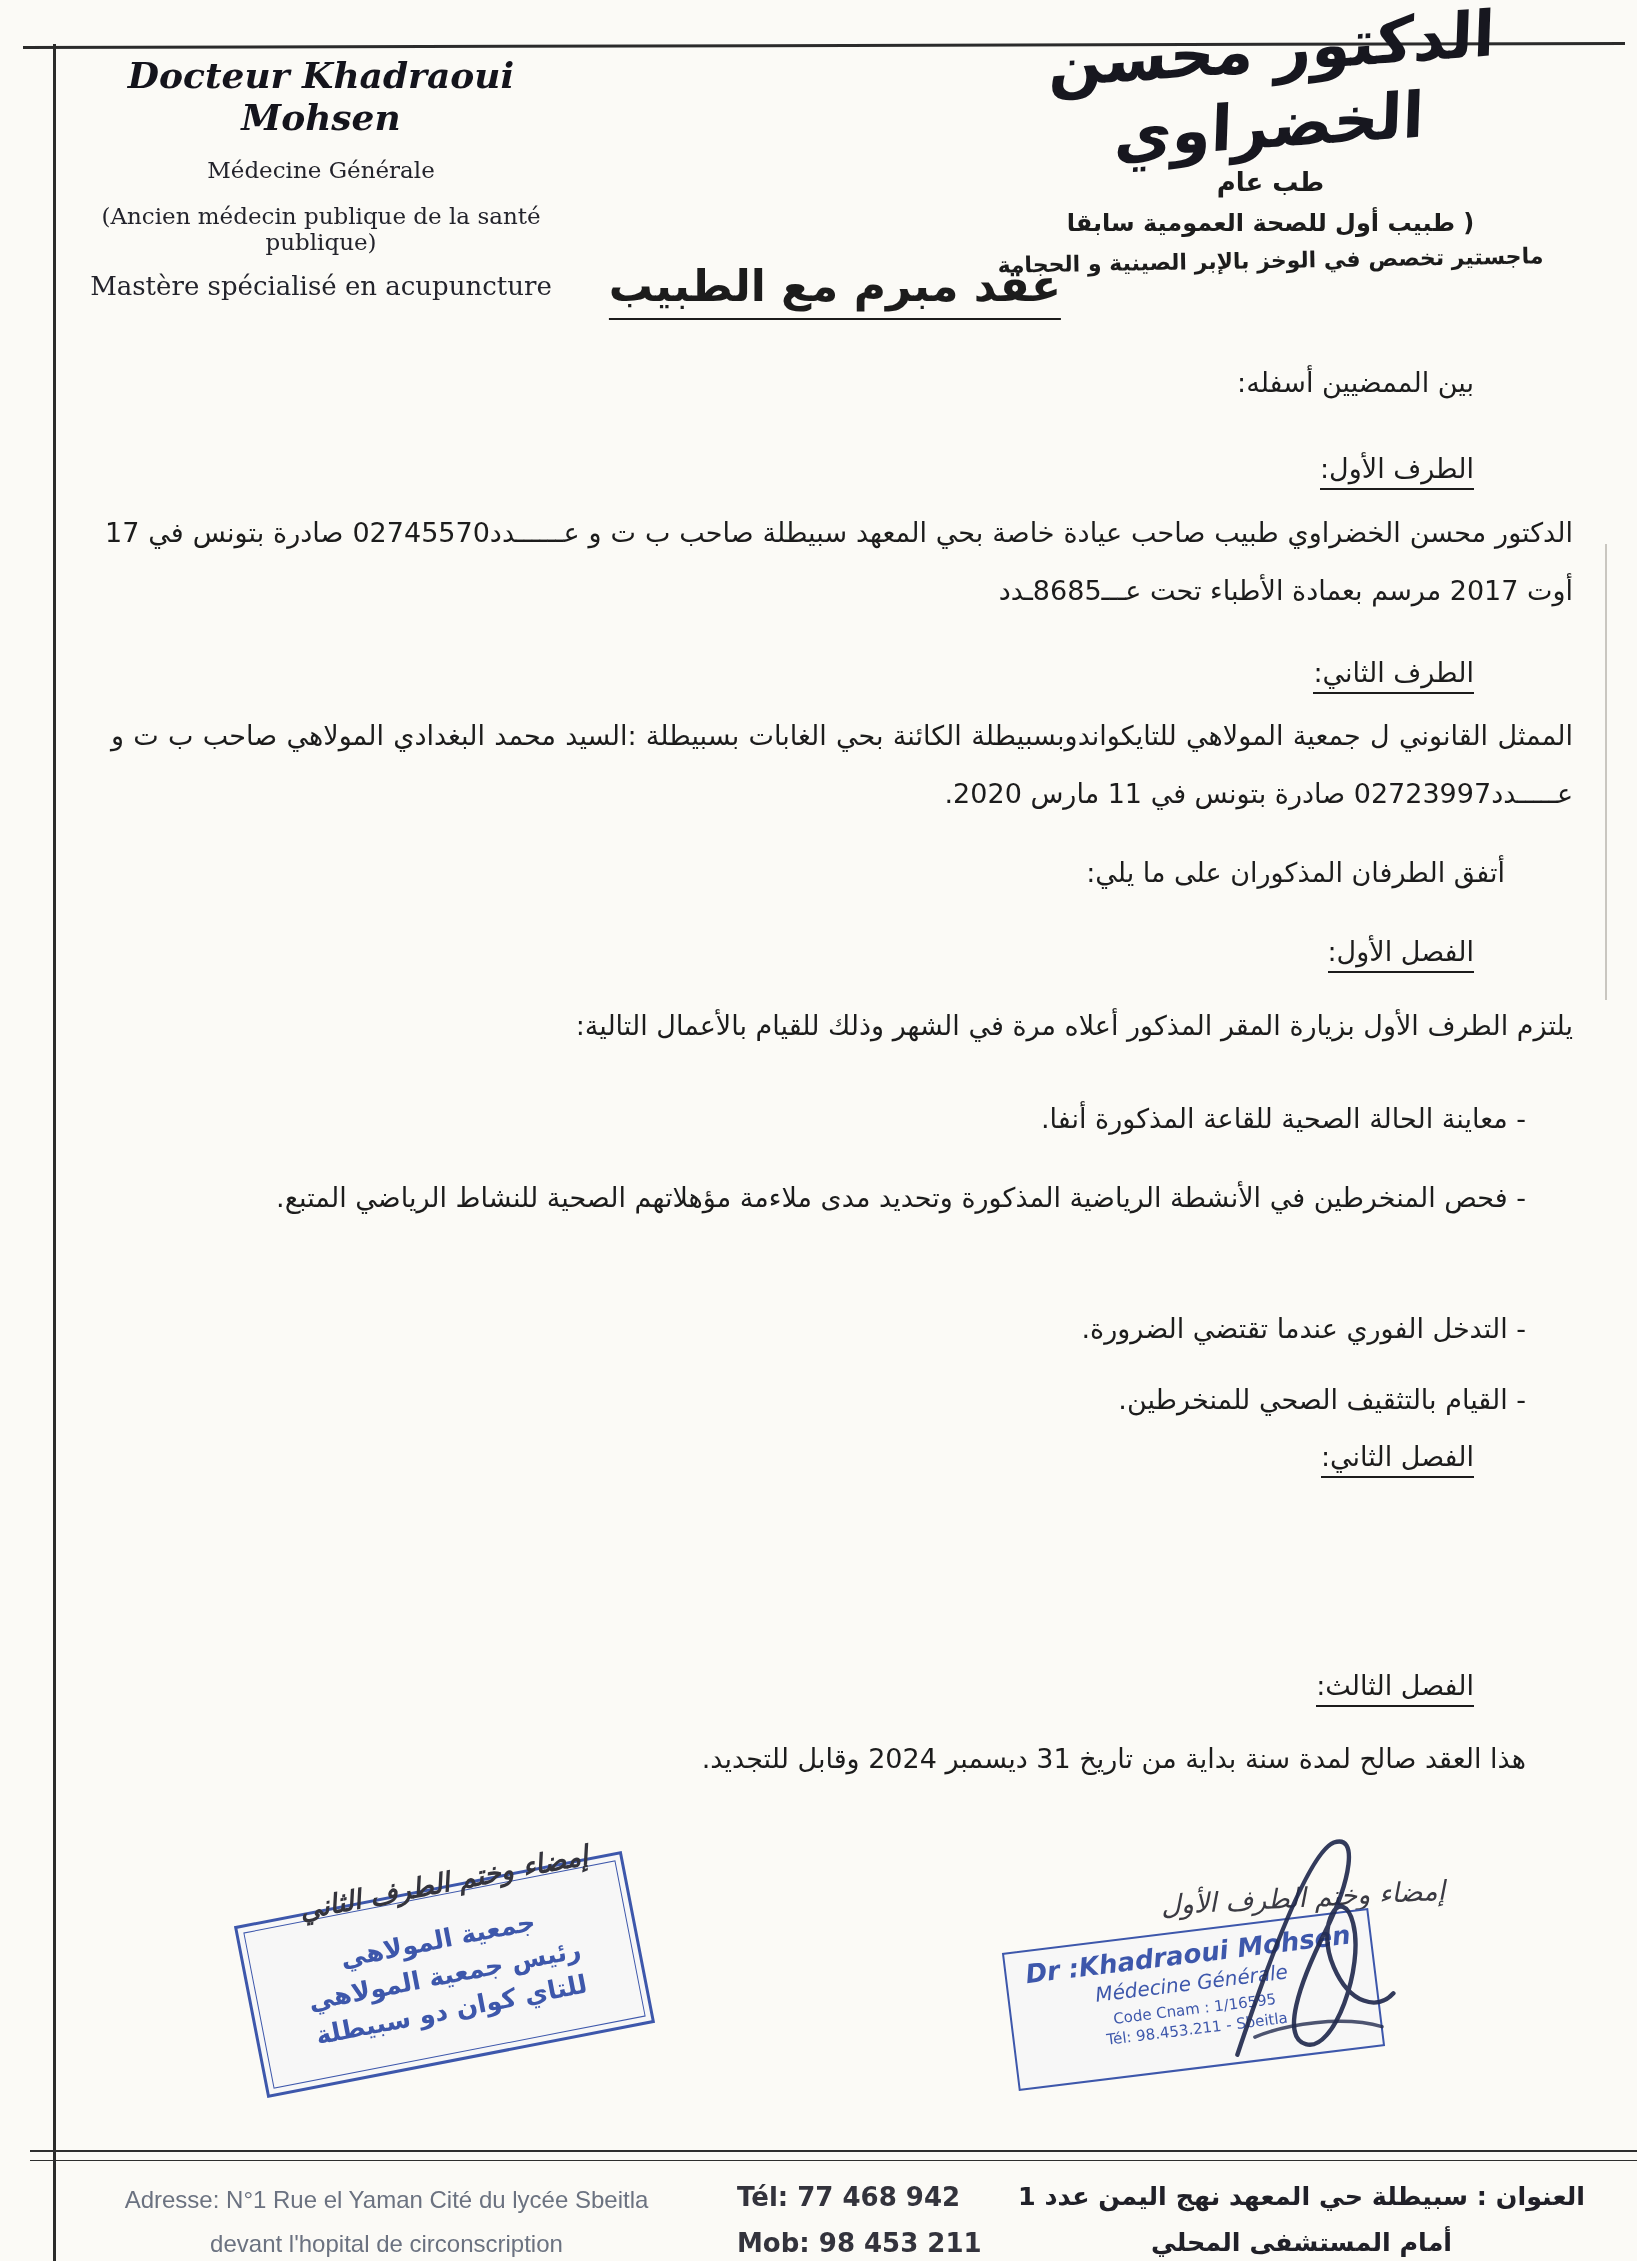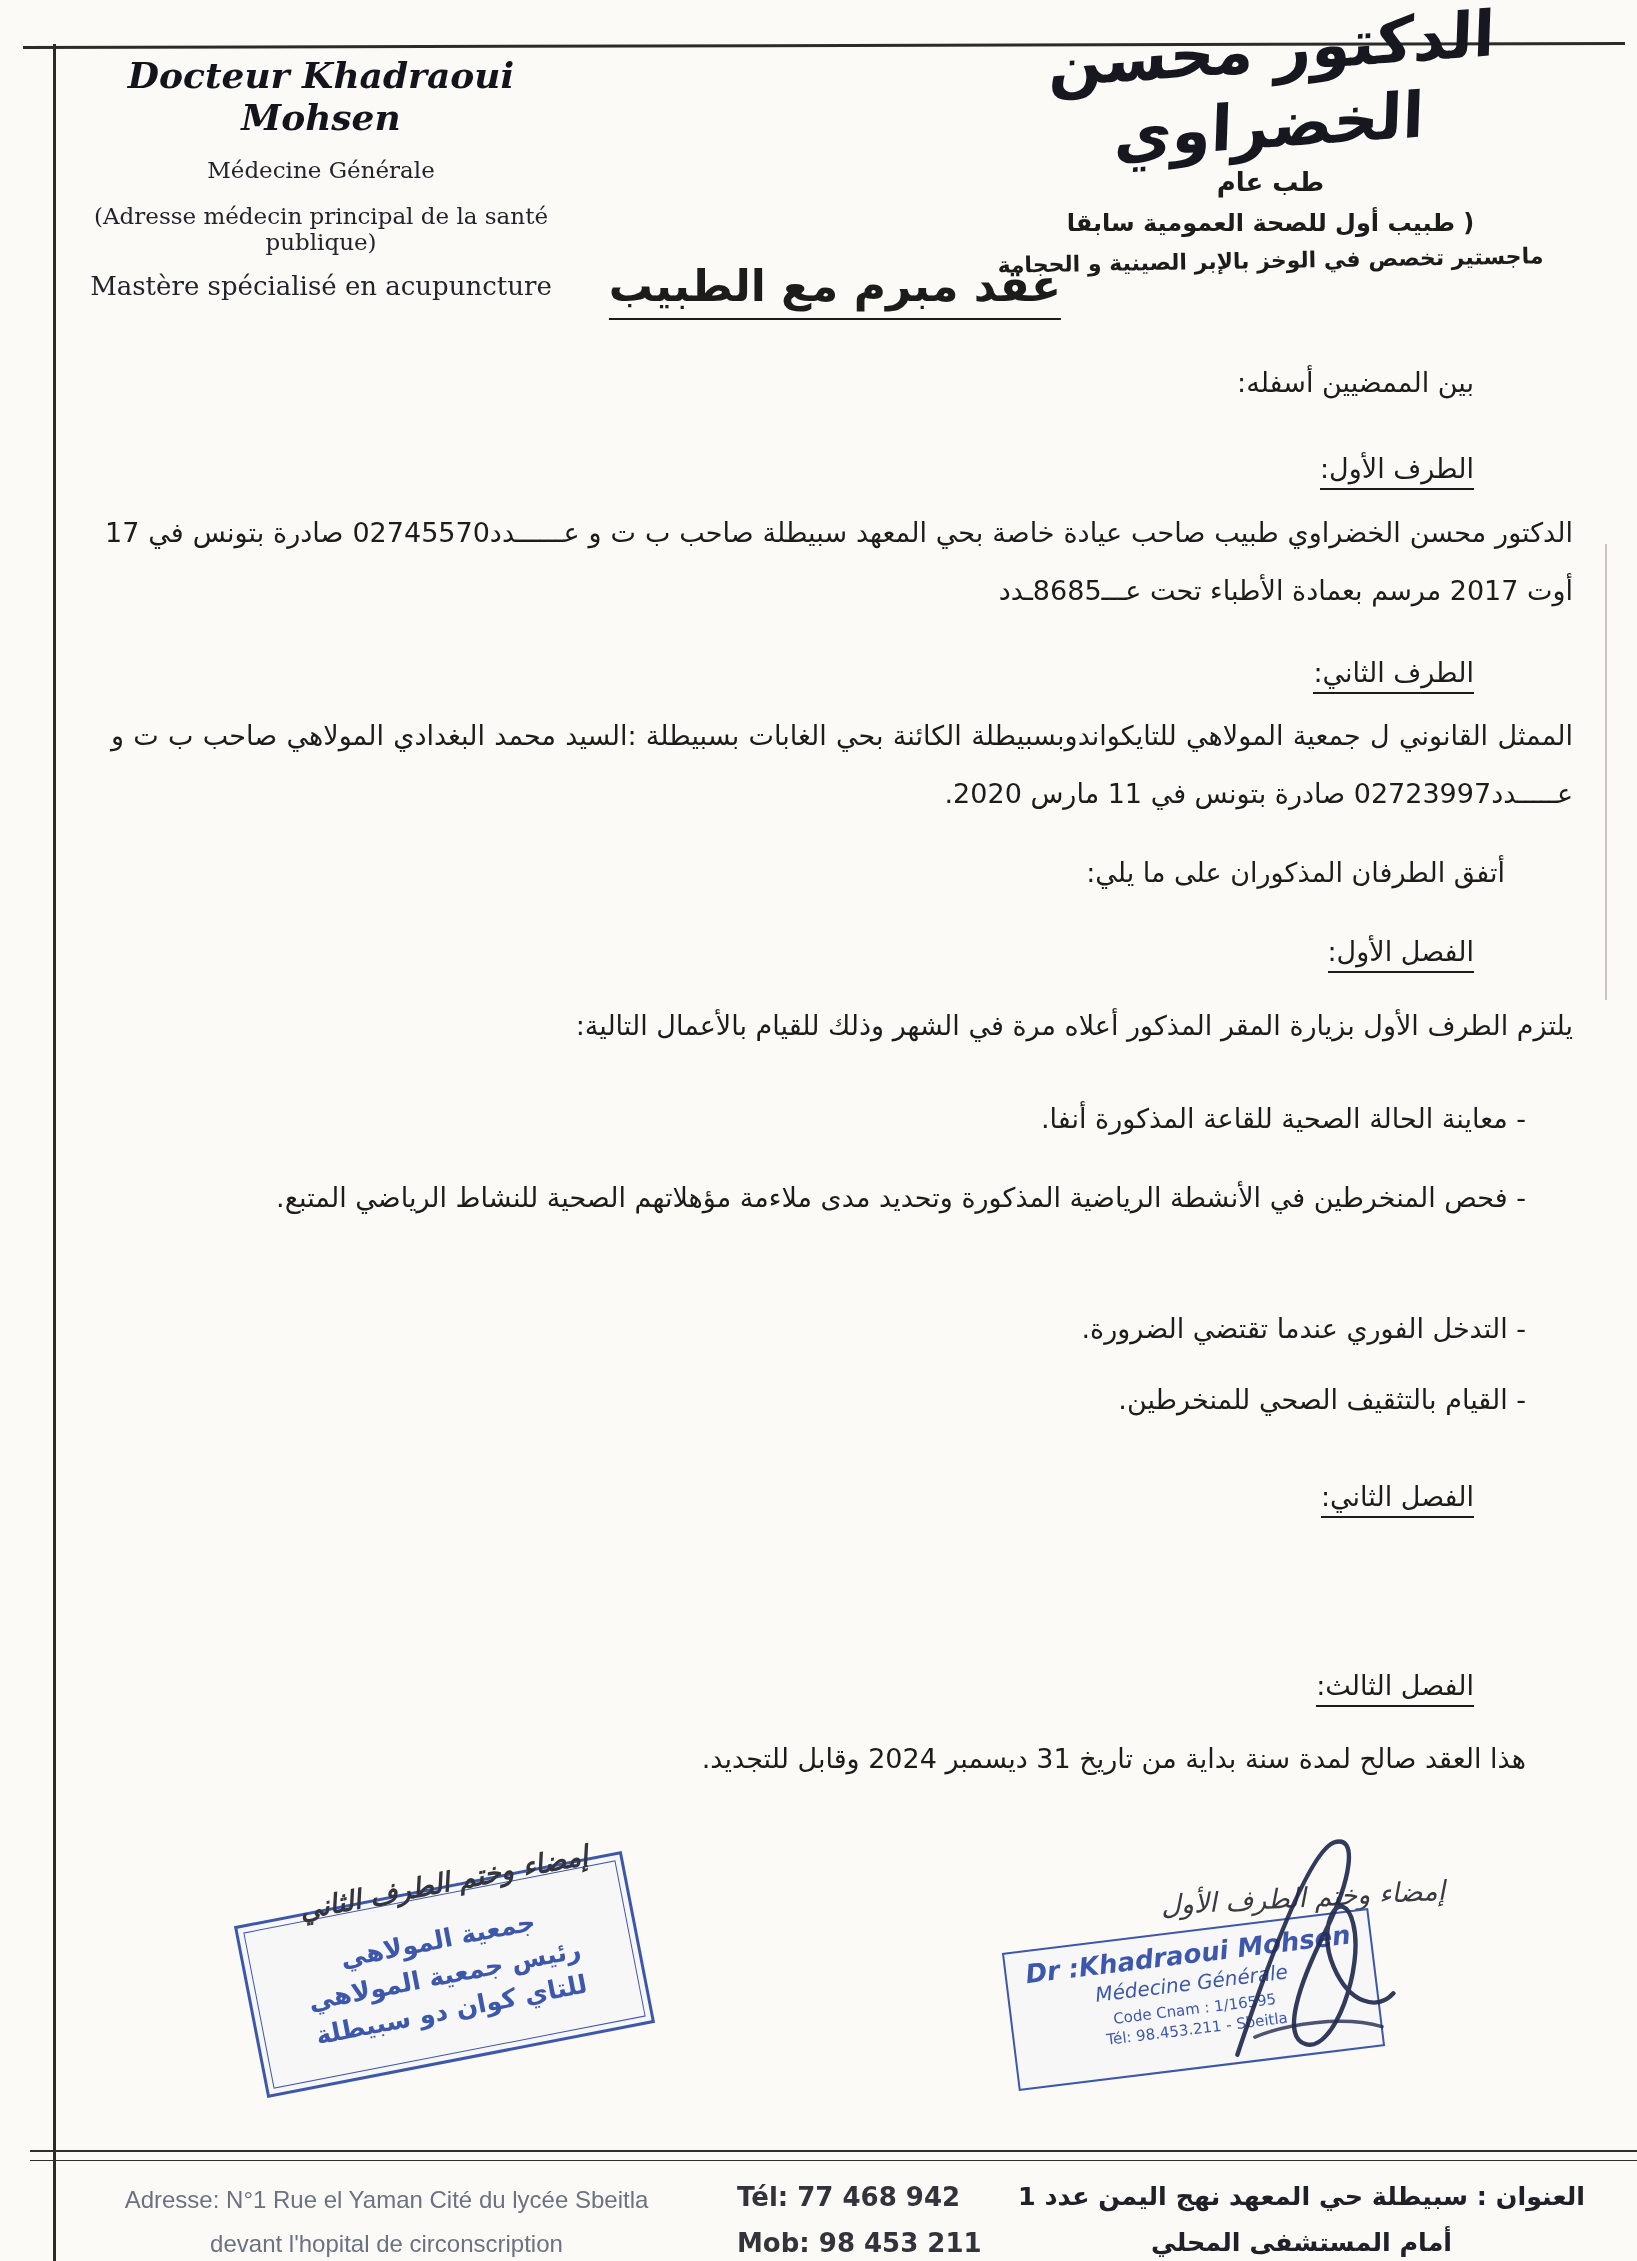--- a/index.html
+++ b/index.html
@@ -100,21 +100,21 @@
 
 <div class="page">
 
   <div class="frame-top"></div>
   <div class="frame-left"></div>
   <div class="frame-right-artifact"></div>
 
   <div class="hdr-fr">
     <div class="name">Docteur Khadraoui Mohsen</div>
     <div class="sub">Médecine Générale</div>
-    <div class="sub">(Adresse médecin principal de la santé publique)</div>
+    <div class="sub">(Ancien médecin publique de la santé publique)</div>
     <div class="sub3">Mastère spécialisé en acupuncture</div>
   </div>
 
   <div class="hdr-ar">
     <div class="calli">الدكتور محسن الخضراوي</div>
     <div class="l1">طب عام</div>
     <div class="l2">( طبيب أول للصحة العمومية سابقا</div>
     <div class="l3">ماجستير تخصص في الوخز بالإبر الصينية و الحجامة</div>
   </div>
 
@@ -139,21 +139,21 @@
   <div class="p-abs ar just" style="top:997px; right:64px; left:105px;">يلتزم الطرف الأول بزيارة المقر المذكور أعلاه مرة في الشهر وذلك للقيام بالأعمال التالية:</div>
 
   <div class="p-abs ar" style="top:1090px; right:111px; left:140px;">- معاينة الحالة الصحية للقاعة المذكورة أنفا.</div>
 
   <div class="p-abs ar just" style="top:1169px; right:111px; left:140px;">- فحص المنخرطين في الأنشطة الرياضية المذكورة وتحديد مدى ملاءمة مؤهلاتهم الصحية للنشاط الرياضي المتبع.</div>
 
   <div class="p-abs ar" style="top:1300px; right:111px; left:140px;">- التدخل الفوري عندما تقتضي الضرورة.</div>
 
   <div class="p-abs ar" style="top:1371px; right:111px; left:140px;">- القيام بالتثقيف الصحي للمنخرطين.</div>
 
-  <div class="p-abs ar bold" style="top:1468px; right:163px;"><span class="uline">الفصل الثاني:</span></div>
+  <div class="p-abs ar bold" style="top:1428px; right:163px;"><span class="uline">الفصل الثاني:</span></div>
 
 
   <div class="p-abs ar bold" style="top:1657px; right:163px;"><span class="uline">الفصل الثالث:</span></div>
 
   <div class="p-abs ar" style="top:1730px; right:111px; left:105px;">هذا العقد صالح لمدة سنة بداية من تاريخ 31 ديسمبر 2024  وقابل للتجديد.</div>
 
   <div class="sig-label-1">إمضاء وختم الطرف الأول</div>
 
   <div class="stamp-doc">
     <div class="s1">Dr :Khadraoui Mohsen</div>

